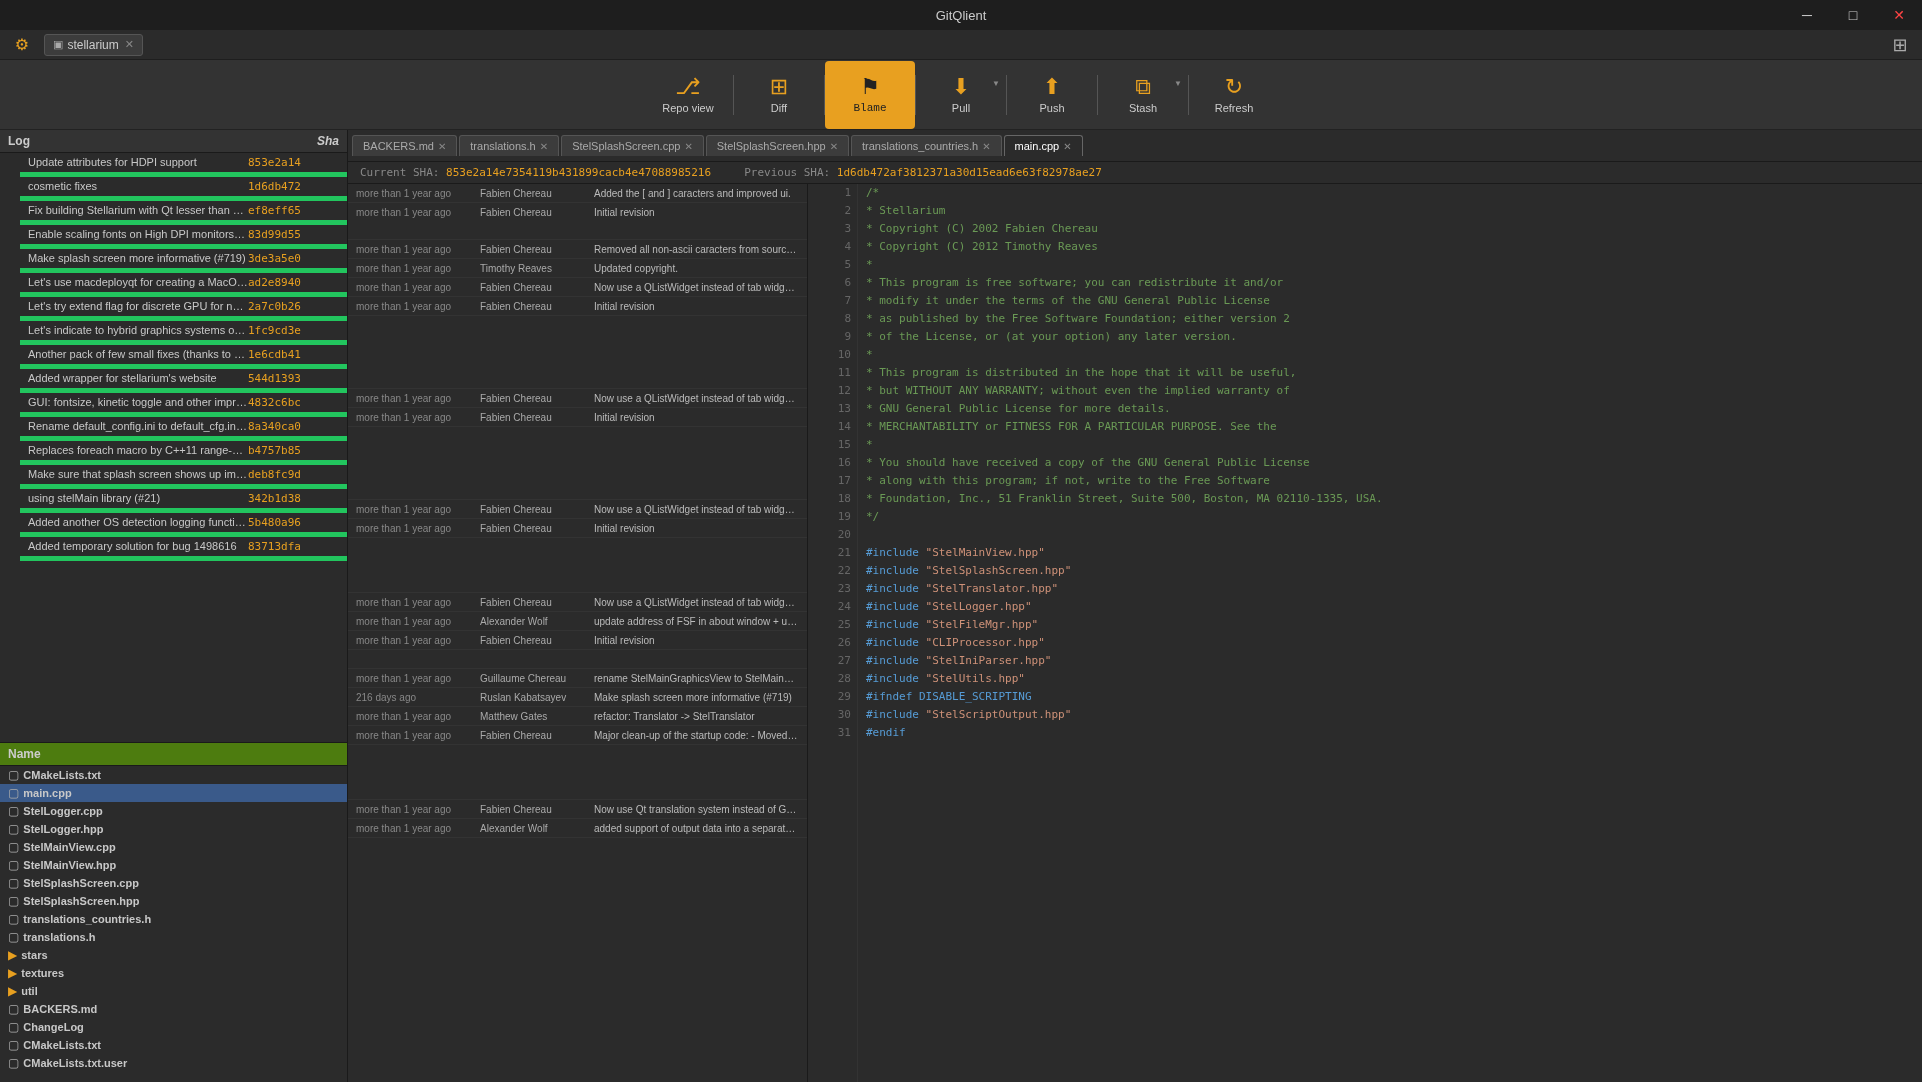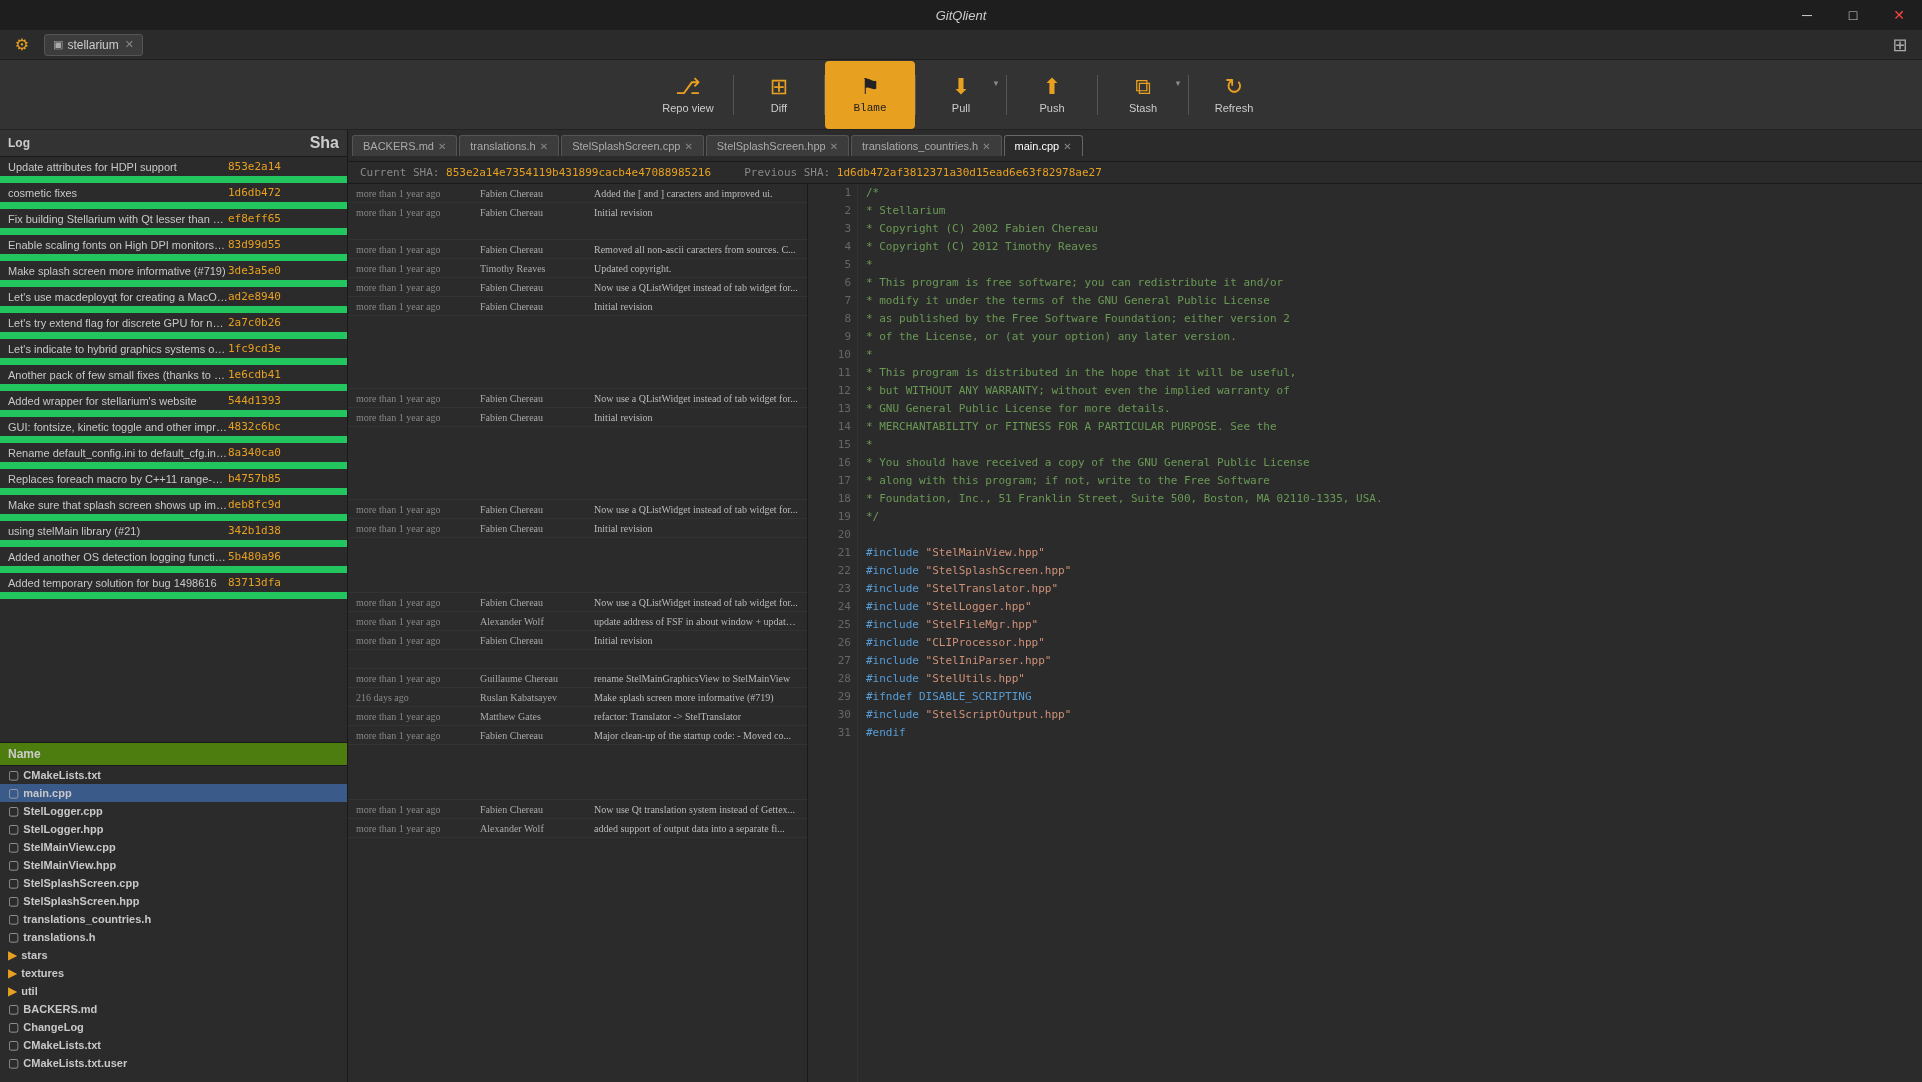--- a/index.html
+++ b/index.html
@@ -18,21 +18,20 @@
       height: 30px;
       background: #1e1e1e;
       display: flex;
       align-items: center;
       justify-content: center;
       position: relative;
     }
     #titlebar .title {
       color: #ccc;
       font-size: 13px;
-      font-style: italic;
     }
     #titlebar .win-controls {
       position: absolute;
       right: 0;
       top: 0;
       display: flex;
       height: 30px;
     }
     #titlebar .win-controls span {
       width: 46px;
@@ -172,33 +171,34 @@
       background: #333;
     }
     #log-header .log-title {
       color: #ccc;
       font-size: 12px;
       font-weight: bold;
       flex: 1;
     }
     #log-header .sha-title {
       color: #ccc;
-      font-size: 16px;
+      font-size: 12px;
       font-weight: bold;
+      font-style: italic;
     }
     #log-table {
       flex: 1;
       overflow-y: auto;
     }
     .log-row {
       display: flex;
-      align-items: center;
       padding: 3px 8px;
-      border-bottom: 7px solid #22c55e;
+      border-bottom: 5px solid #22c55e;
       cursor: pointer;
+      margin-left: 20px;
     }
     .log-row .log-msg {
       flex: 1;
       color: #c8c8c8;
       font-size: 11px;
       white-space: nowrap;
       overflow: hidden;
       text-overflow: ellipsis;
       max-width: 220px;
     }
@@ -303,21 +303,20 @@
     }
     .blame-block {
       border-bottom: 1px solid #333;
     }
     .blame-row {
       display: flex;
       align-items: center;
       padding: 1px 8px;
       height: 18px;
       gap: 4px;
-      font-family: Liberation Serif, serif;
     }
     .blame-row .b-date {
       color: #888;
       font-size: 10px;
       width: 120px;
       white-space: nowrap;
     }
     .blame-row .b-author {
       color: #aaa;
       font-size: 10px;

